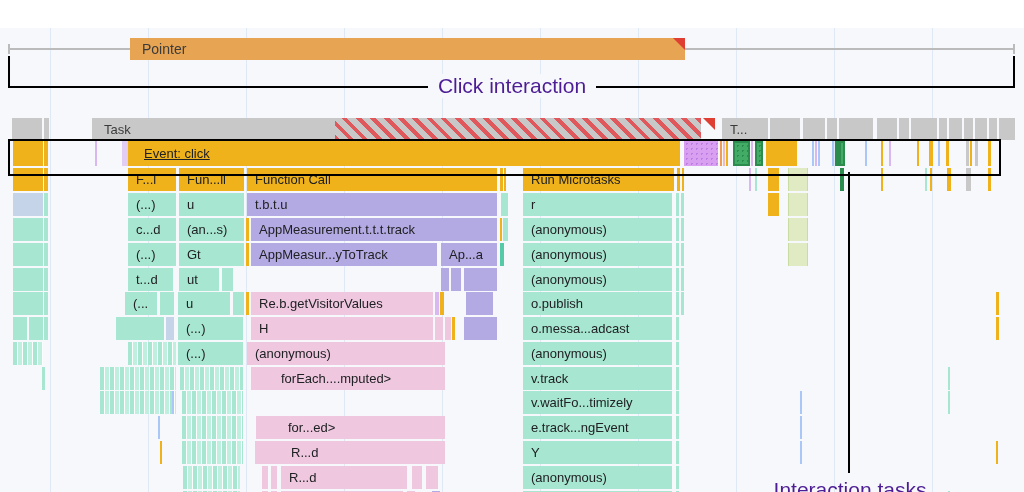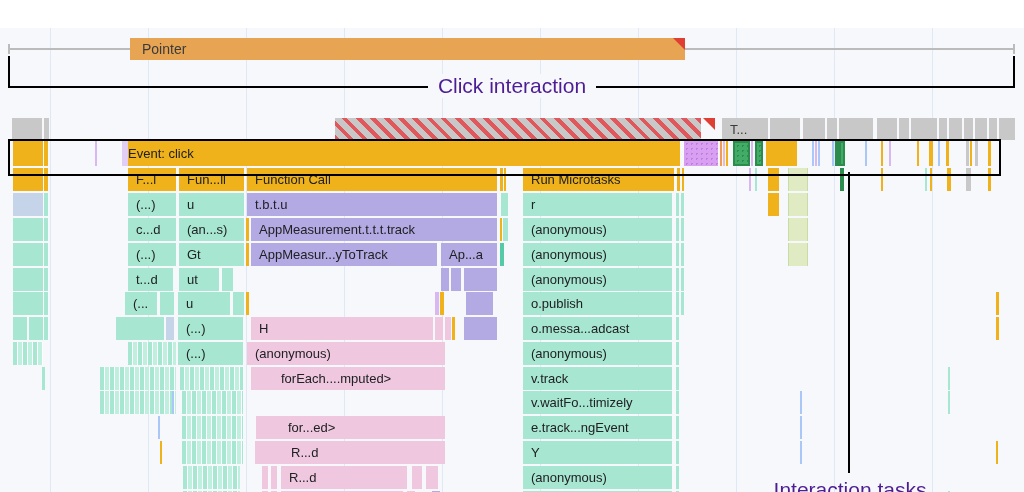--- a/index.html
+++ b/index.html
@@ -82,20 +82,23 @@
   <div class="bracket" style="left:8px;top:28px;width:2px;height:31px;"></div>
   <div class="bracket" style="left:8px;top:58px;width:1007px;height:2px;"></div>
   <div class="bracket" style="left:1013px;top:28px;width:2px;height:31px;"></div>
   <div class="anno-label" id="click-label-wrap">
     <span>Click interaction</span>
   </div>
 
   <div class="row" id="task-row" style="top: 90px; height: 22px;">
       <div class="seg c-gray" style="left: 12px; width: 30px;"></div>
       <div class="seg c-gray" style="left: 44px; width: 5px;"></div>
+      <div class="seg c-gray" style="left: 92px; width: 243px;">
+        <span style="padding-left: 12px;">Task</span>
+      </div>
       <div class="seg c-hatch" style="left: 335px; width: 366px;"></div>
       <div class="seg c-gray" style="left: 722px; width: 46px;">
         <span style="padding-left: 8px;">T...</span>
       </div>
       <div class="seg c-gray" style="left: 770px; width: 30px;"></div>
       <div class="seg c-gray" style="left: 803px; width: 22px;"></div>
       <div class="seg c-gray" style="left: 827px; width: 10px;"></div>
       <div class="seg c-gray" style="left: 839px; width: 34px;"></div>
       <div class="seg c-gray" style="left: 877px; width: 20px;"></div>
       <div class="seg c-gray" style="left: 899px; width: 10px;"></div>
@@ -108,21 +111,21 @@
       <div class="seg c-gray" style="left: 999px; width: 16px;"></div>
     </div>
   <div class="tri" style="left:703px;top:90px;"></div>
 
   <div class="row" id="event-row" style="top: 113px; height: 25px;">
       <div class="seg c-y" style="left: 13px; width: 30px;"></div>
       <div class="seg c-y" style="left: 44px; width: 4px;"></div>
       <div class="seg c-lav" style="left: 95px; width: 2px;"></div>
       <div class="seg c-lavLight" style="left: 122px; width: 6px;"></div>
       <div class="seg c-y" style="left: 128px; width: 552px;">
-        <span style="padding-left: 0;">Event: click</span>
+        <span style="padding-left: 16px; text-decoration: underline;">Event: click</span>
       </div>
       <div class="seg c-pudot" style="left: 684px; width: 34px;"></div>
       <div class="seg c-orangeThin" style="left: 720px; width: 2px;"></div>
       <div class="seg c-pinkThin" style="left: 723px; width: 2px;"></div>
       <div class="seg c-y" style="left: 726px; width: 2px;"></div>
       <div class="seg c-green" style="left: 733px; width: 17px;"></div>
       <div class="seg c-lav" style="left: 751px; width: 2px;"></div>
       <div class="seg c-green" style="left: 755px; width: 8px;"></div>
       <div class="seg c-y" style="left: 766px; width: 31px;"></div>
       <div class="seg c-blueThin" style="left: 812px; width: 2px;"></div>
@@ -268,20 +271,23 @@
         <div class="seg c-teal" style="left: 44px; width: 4px;"></div>
         <div class="seg c-teal" style="left: 125px; width: 32px;">
           <span>(...</span>
         </div>
         <div class="seg c-teal" style="left: 160px; width: 14px;"></div>
         <div class="seg c-teal" style="left: 178px; width: 52px;">
           <span>u</span>
         </div>
         <div class="seg c-teal" style="left: 233px; width: 11px;"></div>
         <div class="seg c-y" style="left: 246px; width: 3px;"></div>
+        <div class="seg c-pink" style="left: 251px; width: 182px;">
+          <span>Re.b.getVisitorValues</span>
+        </div>
         <div class="seg c-lav" style="left: 435px; width: 4px;"></div>
         <div class="seg c-y" style="left: 440px; width: 4px;"></div>
         <div class="seg c-purple" style="left: 466px; width: 27px;"></div>
         <div class="seg c-teal" style="left: 523px; width: 149px;">
           <span>o.publish</span>
         </div>
         <div class="seg c-teal" style="left: 676px; width: 3px;"></div>
         <div class="seg c-teal" style="left: 681px; width: 3px;"></div>
         <div class="seg c-y" style="left: 996px; width: 3px;"></div>
       </div>

